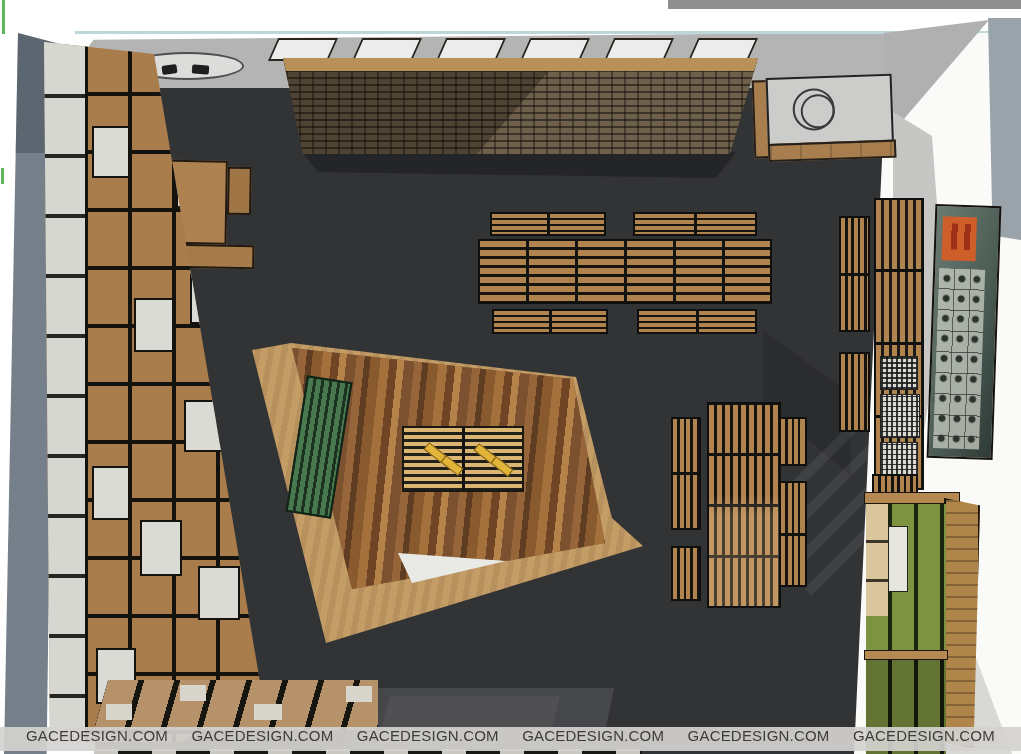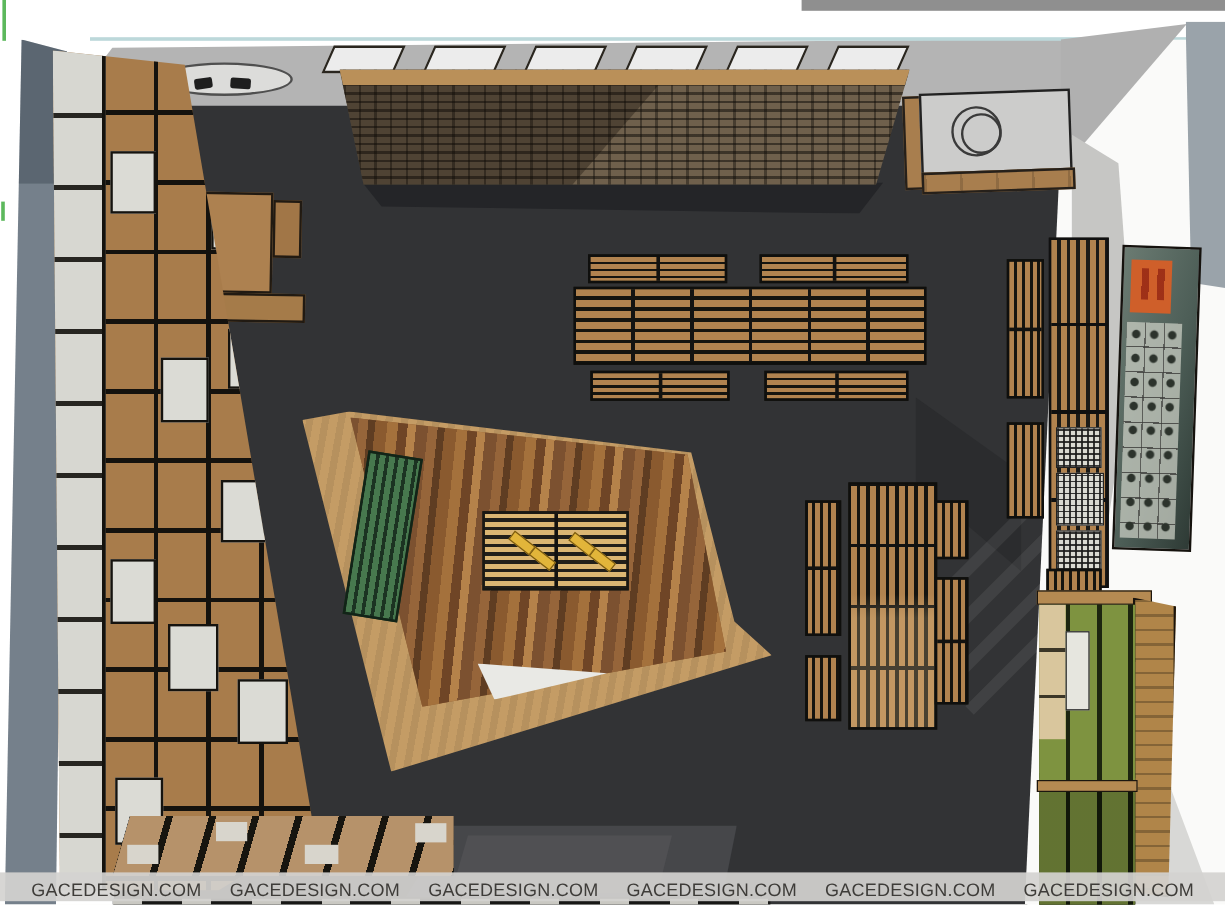--- a/index.html
+++ b/index.html
@@ -209,21 +209,21 @@
     <div class="abs" style="left:24px;top:34px;width:20px;height:66px;background:#e6e6df;border:1px solid #222;"></div>
     <div class="abs" style="left:0;top:158px;width:84px;height:10px;background:#b58a52;border:1px solid #1c160f;"></div>
     <div class="abs" style="left:2px;top:168px;width:80px;height:94px;background-color:#161d0b;
                 background-image:
                   linear-gradient(rgba(0,0,0,.22), rgba(0,0,0,.22)),
                   repeating-linear-gradient(90deg, var(--greenShelf) 0 22px, #161d0b 22px 26px),
                   repeating-linear-gradient(180deg, transparent 0 44px, #161d0b 44px 48px);"></div>
   </div>
 
   <div class="abs" style="left:0;top:727px;width:1021px;height:24px;background:rgba(212,211,208,0.92);
-              display:flex;align-items:flex-end;justify-content:space-between;padding:0 26px;">
+              display:flex;align-items:flex-start;justify-content:space-between;padding:0 26px;">
     <span class="wm">GACEDESIGN.COM</span>
     <span class="wm">GACEDESIGN.COM</span>
     <span class="wm">GACEDESIGN.COM</span>
     <span class="wm">GACEDESIGN.COM</span>
     <span class="wm">GACEDESIGN.COM</span>
     <span class="wm">GACEDESIGN.COM</span>
   </div>
 
 </div>
 

